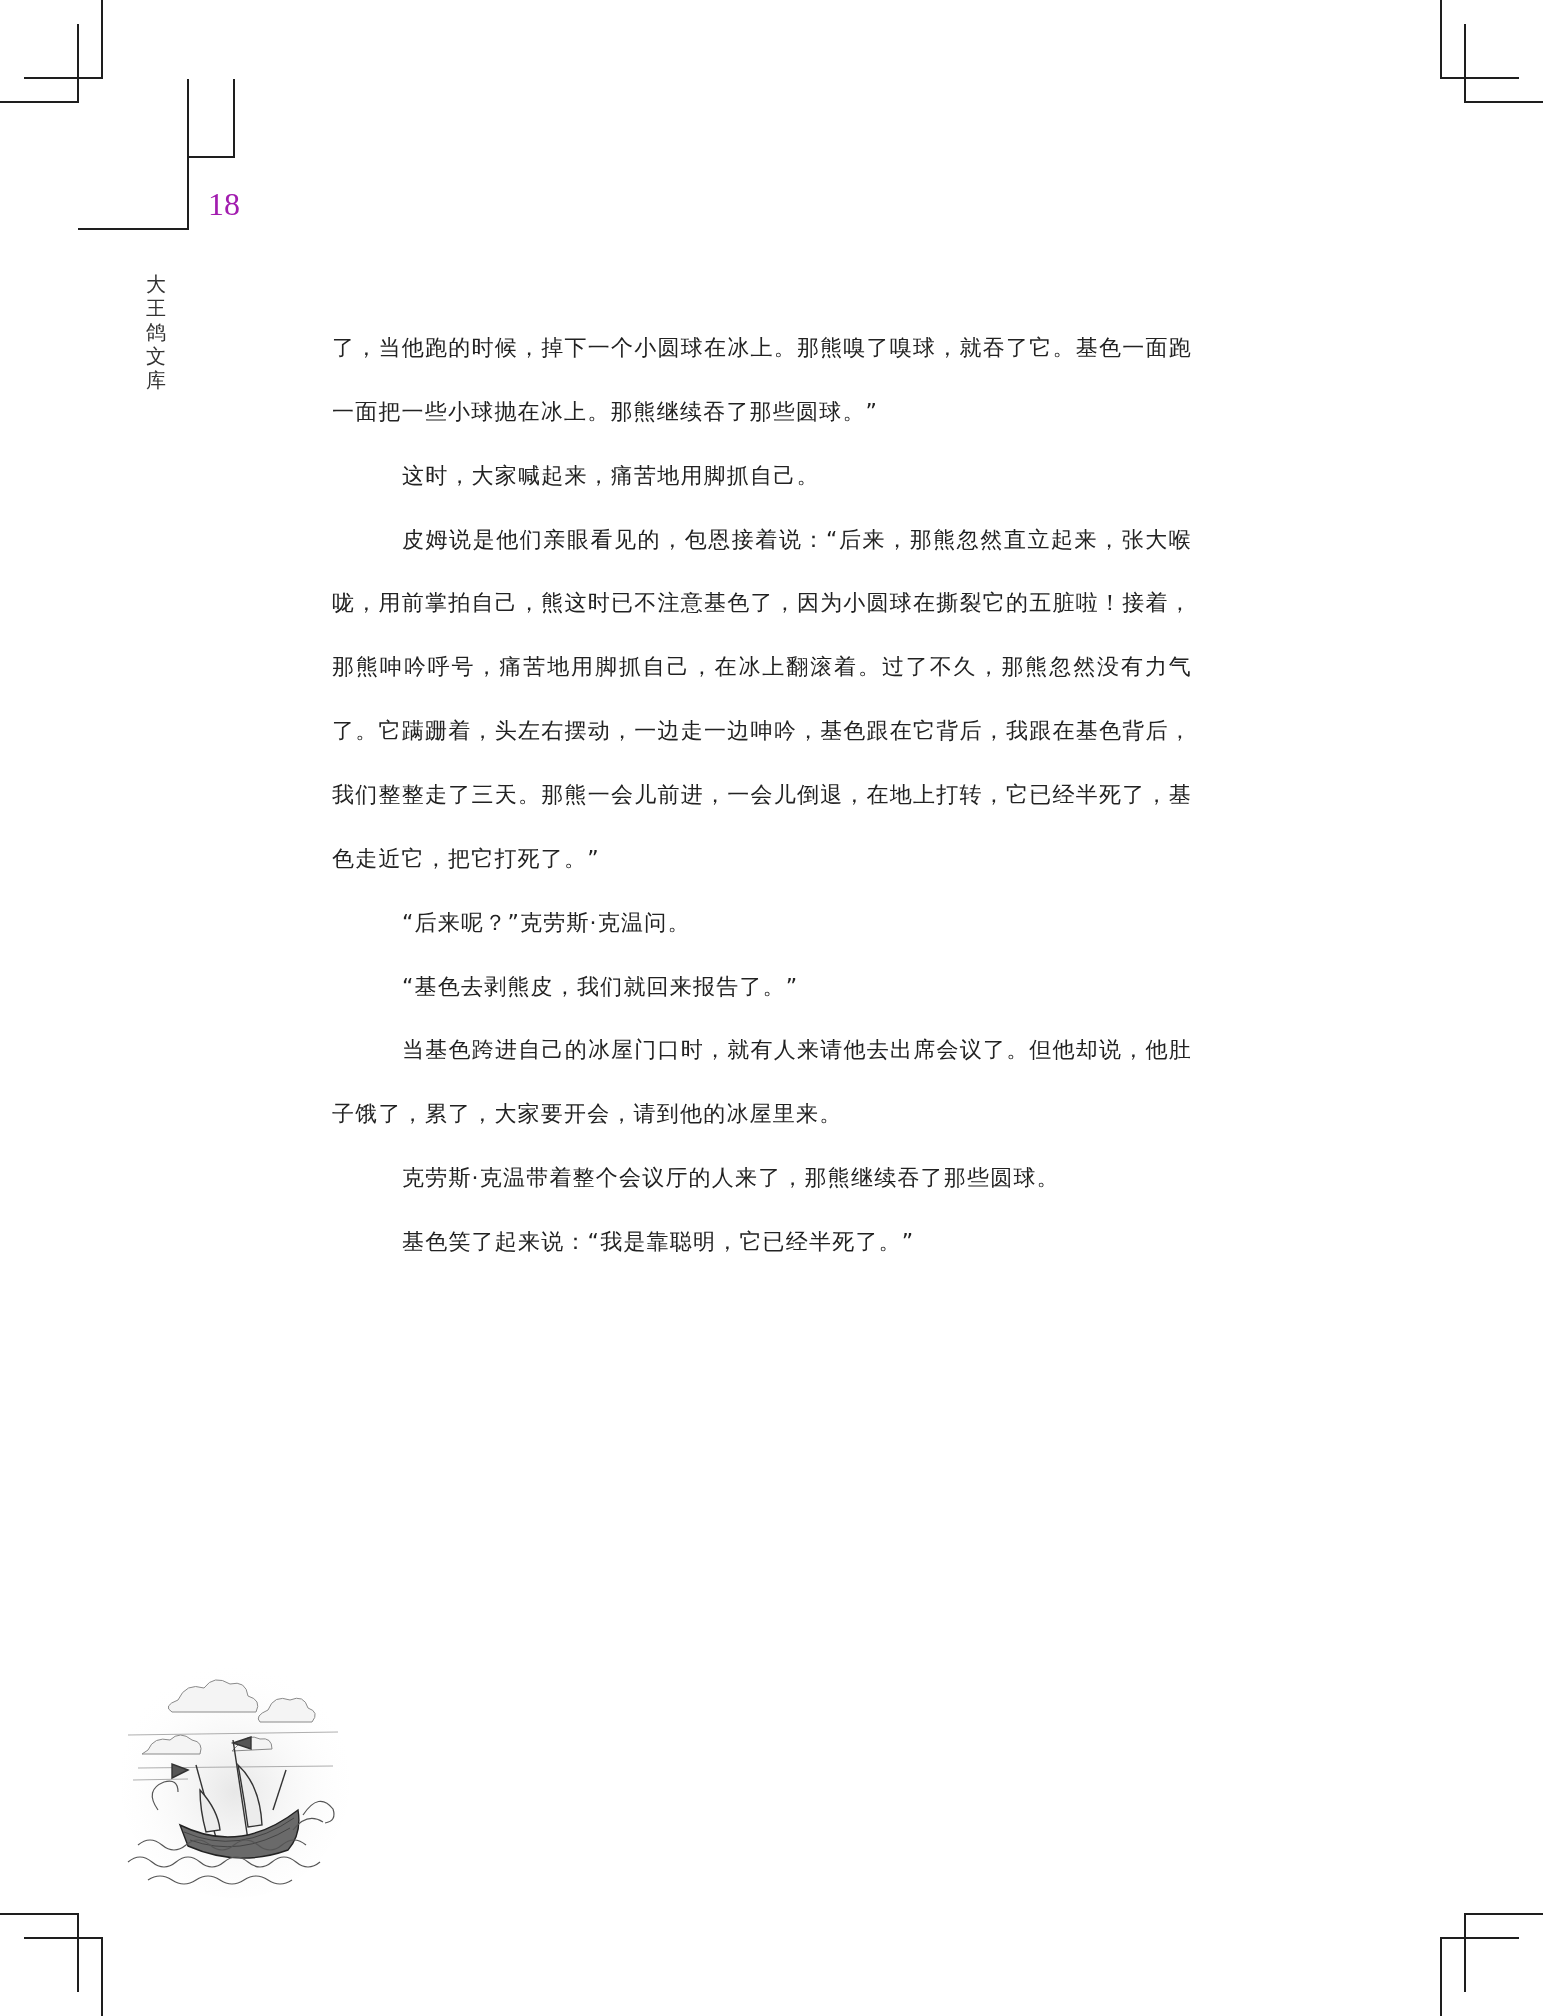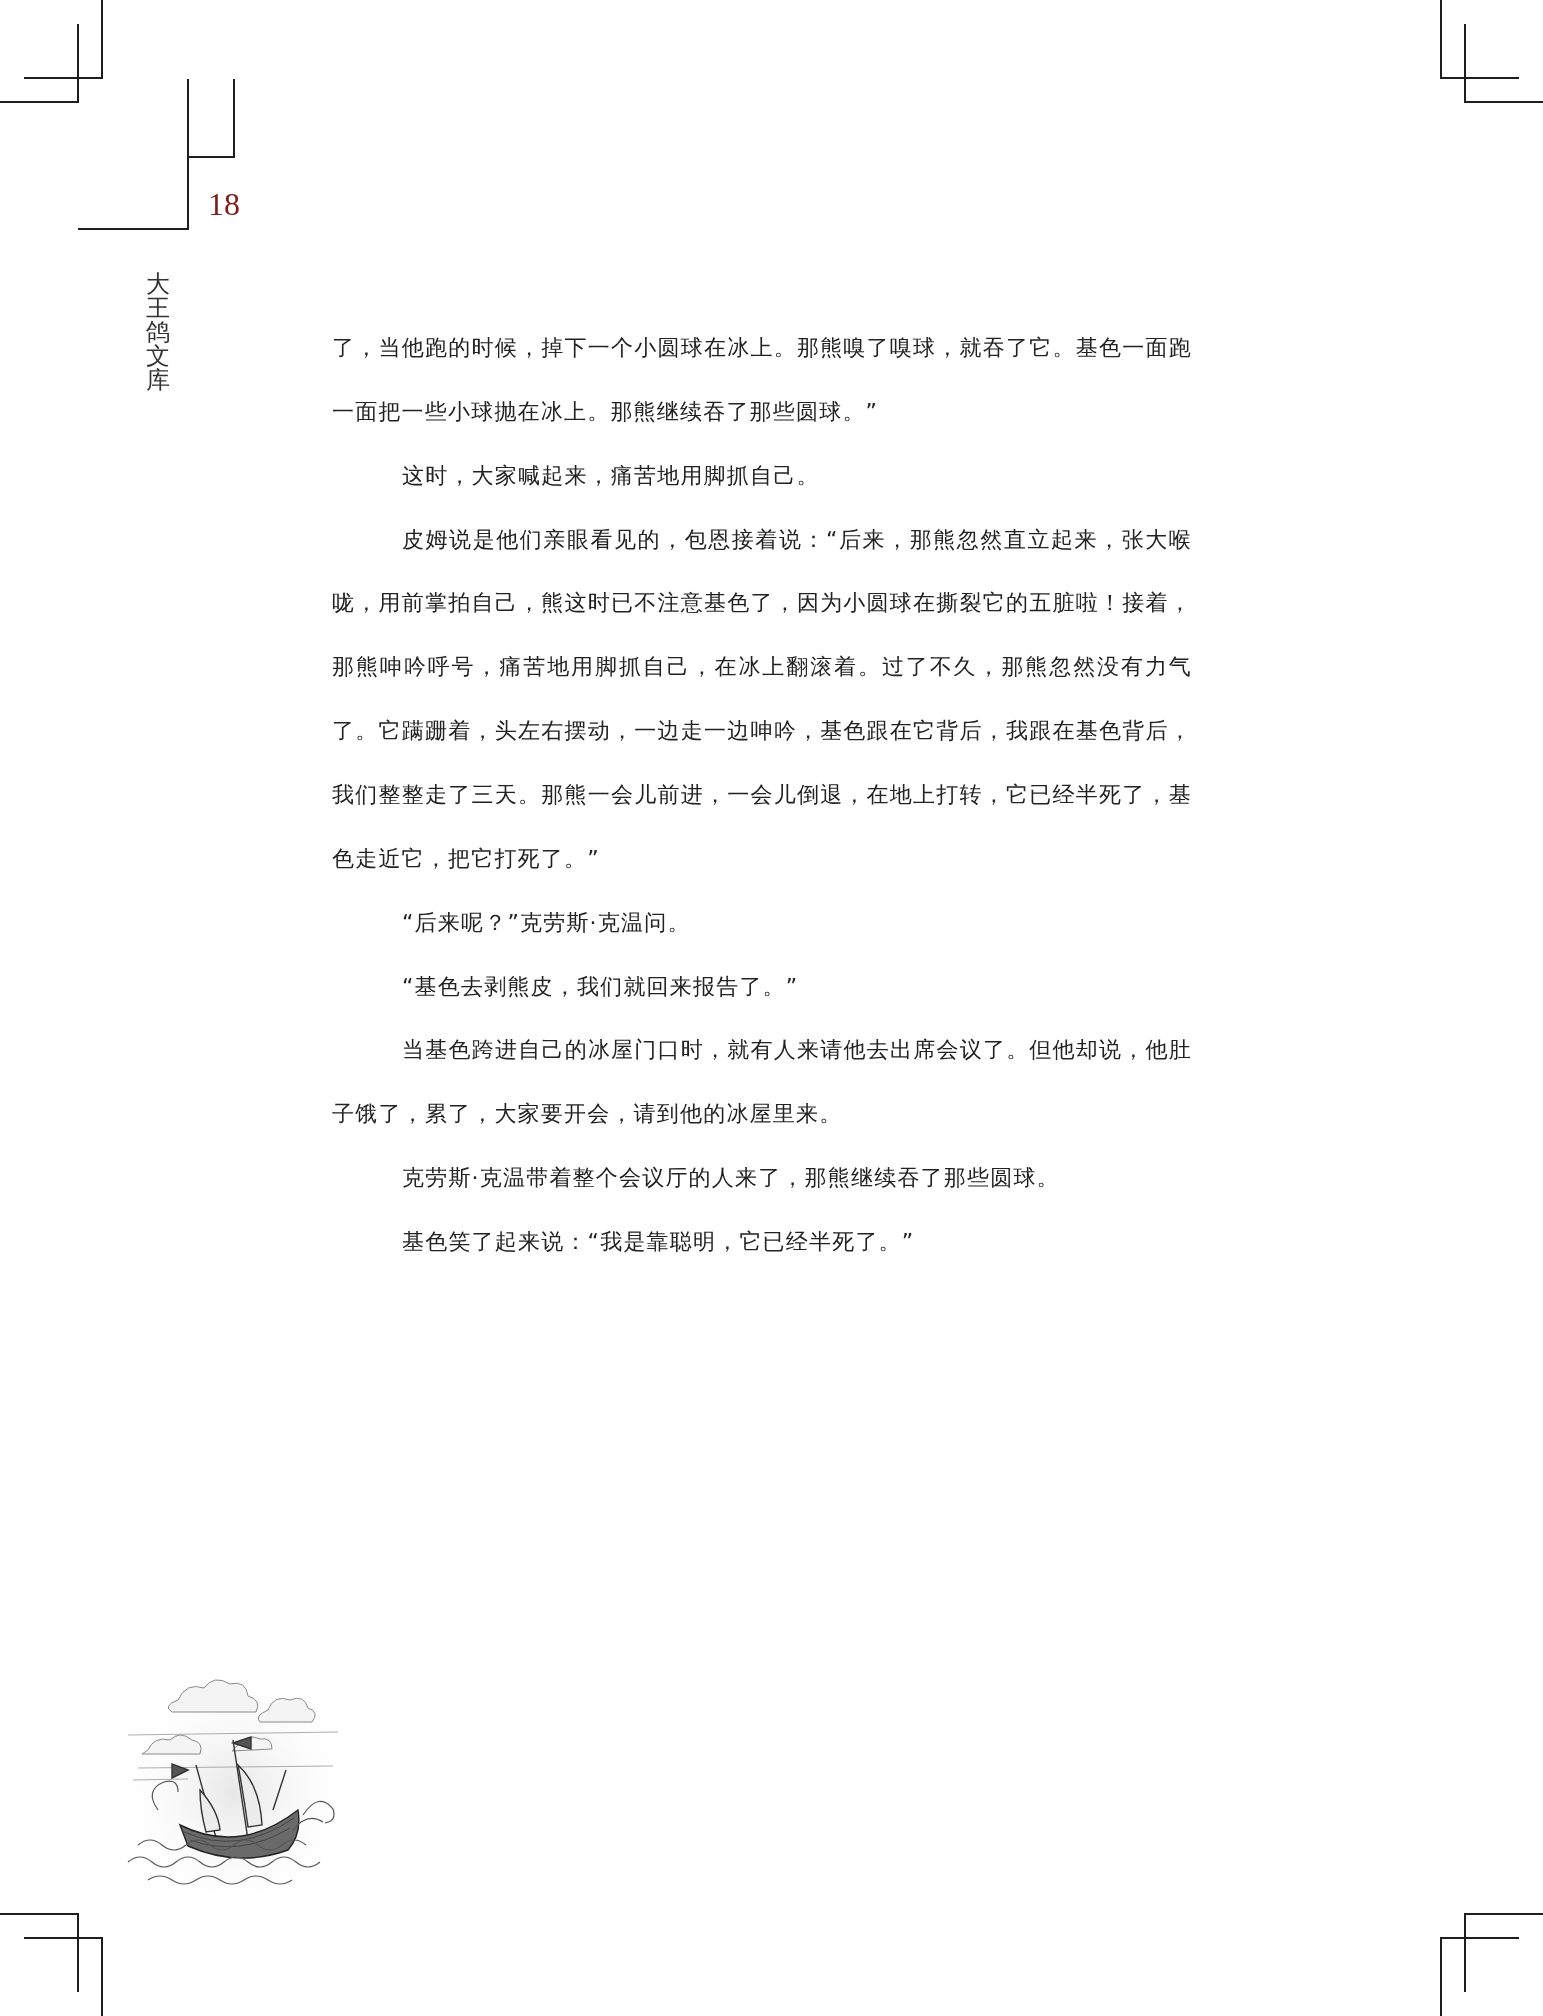--- a/index.html
+++ b/index.html
@@ -3,26 +3,26 @@
 <meta charset="utf-8">
 <style>
   html, body { margin: 0; padding: 0; background: #ffffff; }
   body { width: 1543px; height: 2016px; position: relative; overflow: hidden; }
   .mark { position: absolute; background: #1e1e1e; }
   .h { height: 2px; }
   .v { width: 2px; }
   .page-number {
     position: absolute; left: 208px; top: 186px;
     font-family: "Liberation Serif", "DejaVu Serif", serif;
-    font-size: 32px; color: #7f1d1d; line-height: 36px;
+    font-size: 32px; color: #a21caf; line-height: 36px;
   }
   .series-label {
     position: absolute; left: 146px; top: 272px; width: 24px;
-    font-family: "DejaVu Sans", sans-serif; font-size: 24px; line-height: 24px;
-    color: #333; text-align: center; word-break: break-all;
+    font-family: "DejaVu Sans", sans-serif; font-size: 20px; line-height: 24px;
+    color: #333; text-align: left; word-break: break-all;
   }
   .body-text {
     position: absolute; left: 332px; top: 316px; width: 860px;
     font-family: "DejaVu Sans", "Liberation Sans", sans-serif;
     font-size: 22px; line-height: 63.86px; color: #222;
     letter-spacing: 1.2px;
   }
   .body-text p { margin: 0; text-align: justify; }
   .body-text p.indent { text-indent: 70px; }
   .illustration { position: absolute; left: 118px; top: 1640px; width: 235px; height: 260px; }

